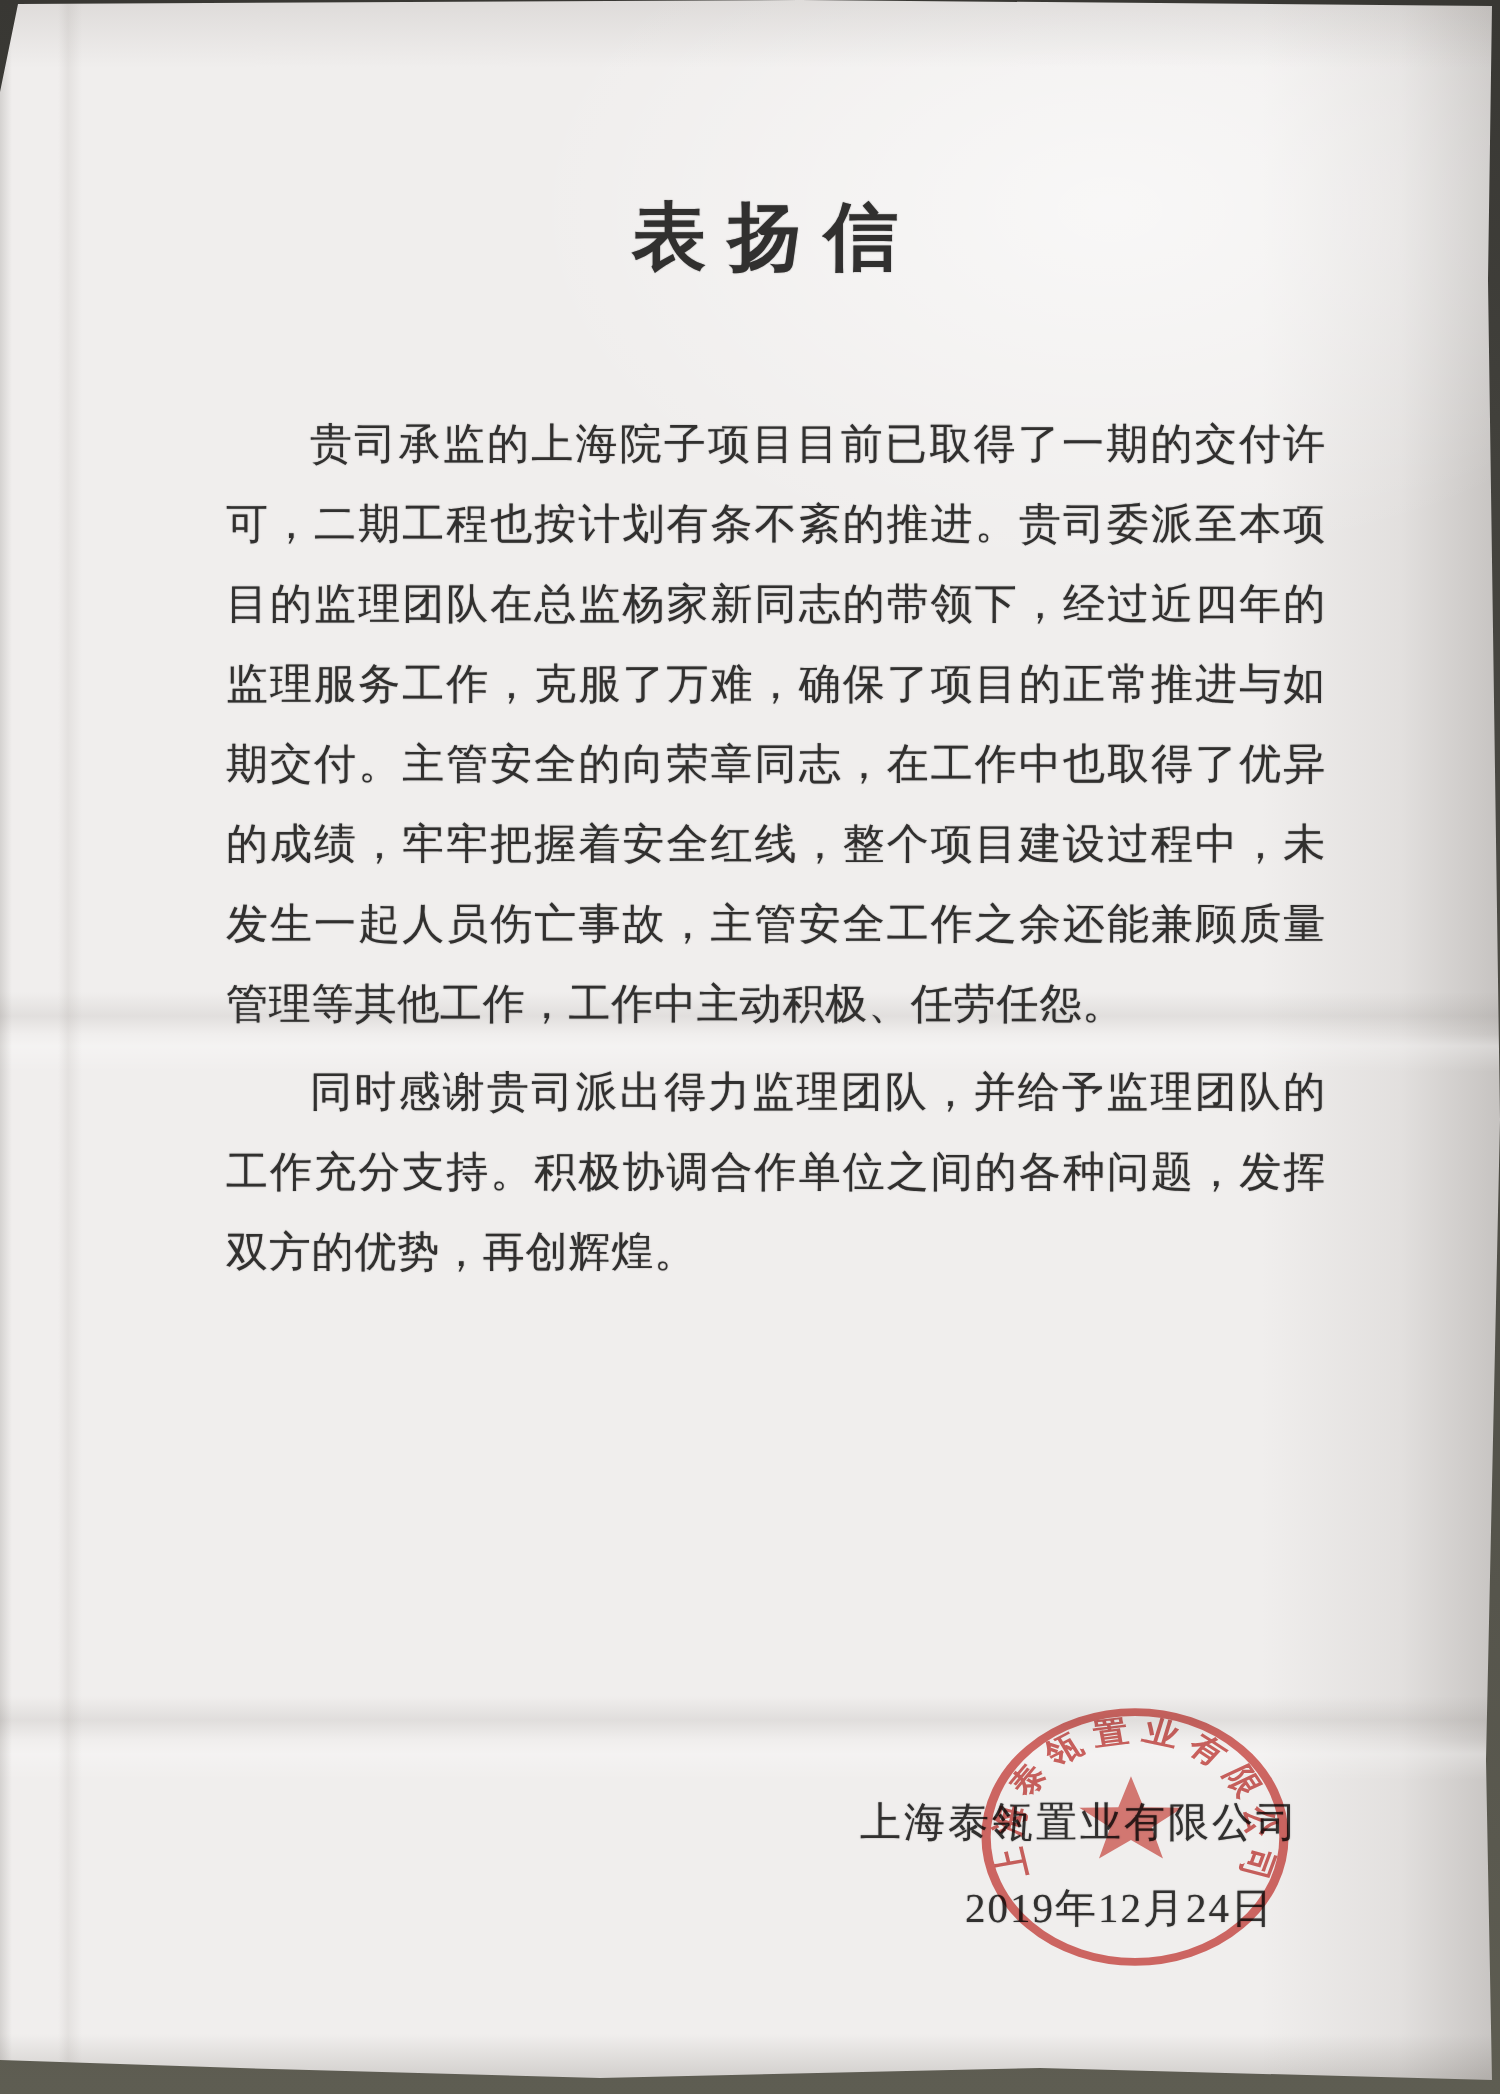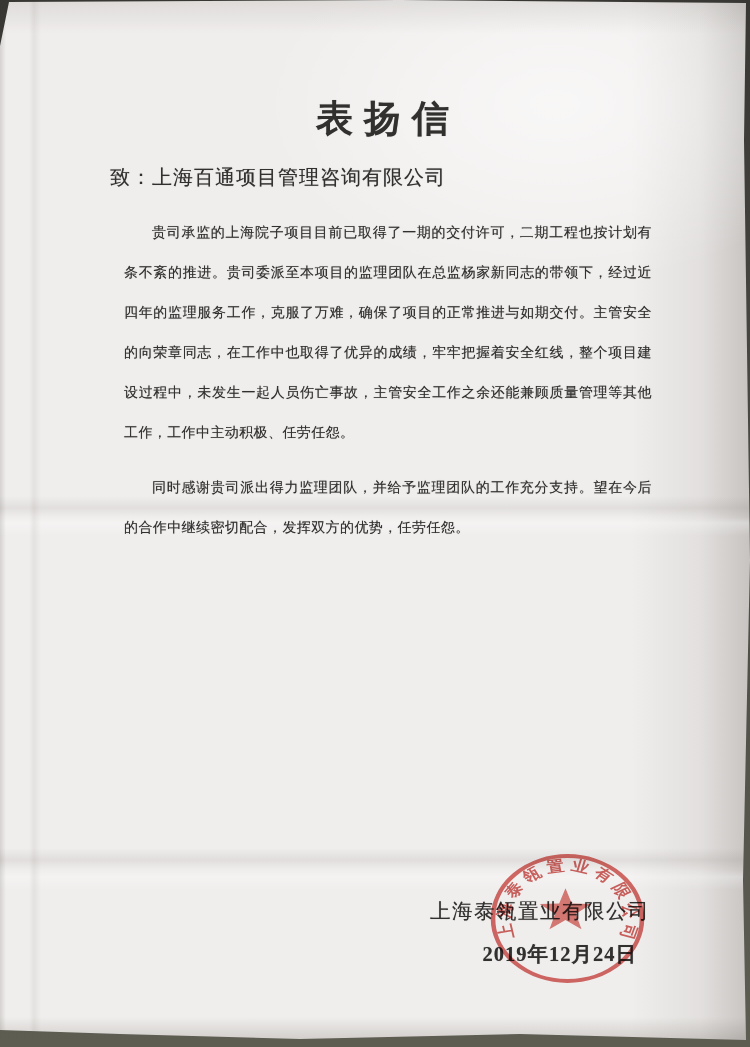--- a/index.html
+++ b/index.html
@@ -26,47 +26,46 @@
       #f0eeed;
   }
   .ink { color:#31302f; text-shadow:0 0 0.7px rgba(49,48,47,0.55); }
   .title {
     position:absolute; left:109px; width:558px; top:94px; margin:0;
     font-size:37px; font-weight:600; letter-spacing:11px; text-align:center;
   }
   .recipient { position:absolute; left:110px; top:164px; font-size:20px; letter-spacing:1px; }
   .bodytext { position:absolute; left:109px; top:198px; width:558px; }
   .para {
-    margin:15px; text-indent:2em; text-align:justify; text-justify:inter-ideograph;
-    font-size:14px; line-height:40px; letter-spacing:0.4px;
+    margin:4px; text-indent:2em; text-align:justify; text-justify:inter-ideograph;
+    font-size:21px; line-height:40px; letter-spacing:0.4px;
   }
   .sig-company { position:absolute; right:100px; top:897px; font-size:20.5px; letter-spacing:1.5px; }
-  .sig-date    { position:absolute; right:113px; top:940px; font-size:20.5px; letter-spacing:1px;font-weight:bold; }
+  .sig-date    { position:absolute; right:113px; top:940px; font-size:20.5px; letter-spacing:1px; }
   .stamp {
     position:absolute; left:487px; top:851px; width:161px; height:135px;
     mix-blend-mode:multiply; opacity:0.88;
   }
   .stamp text {
     font-family:"Liberation Serif","DejaVu Serif",serif;
     font-size:17.5px; letter-spacing:5.5px; font-weight:600;
   }
 </style>
 </head>
 <body>
 
 <div class="photo">
   <div class="paper">
 
     <h1 class="title ink">表扬信</h1>
 
-    <div class="recipient ink"><span>致：</span><span>上海百通项目管理咨询有限公司</span></div>
 
     <div class="bodytext ink">
       <p class="para">贵司承监的上海院子项目目前已取得了一期的交付许可，二期工程也按计划有条不紊的推进。贵司委派至本项目的监理团队在总监杨家新同志的带领下，经过近四年的监理服务工作，克服了万难，确保了项目的正常推进与如期交付。主管安全的向荣章同志，在工作中也取得了优异的成绩，牢牢把握着安全红线，整个项目建设过程中，未发生一起人员伤亡事故，主管安全工作之余还能兼顾质量管理等其他工作，工作中主动积极、任劳任怨。</p>
-      <p class="para">同时感谢贵司派出得力监理团队，并给予监理团队的工作充分支持。望在今后的合作中继续密切配合，发挥双方的优势，任劳任怨。</p>
+      <p class="para">同时感谢贵司派出得力监理团队，并给予监理团队的工作充分支持。积极协调合作单位之间的各种问题，发挥双方的优势，再创辉煌。</p>
     </div>
 
     <div class="sig-company ink">上海泰瓴置业有限公司</div>
     <div class="sig-date ink">2019年12月24日</div>
 
     <svg class="stamp" viewBox="0 0 160 160" preserveAspectRatio="none">
       <defs>
         <path id="stampArc" d="M 28.3 104.1 A 57 57 0 1 1 131.7 104.1" fill="none"></path>
       </defs>
       <circle cx="80" cy="80" r="74" fill="none" stroke="#cf4540" stroke-width="4.6" opacity="0.9"></circle>

